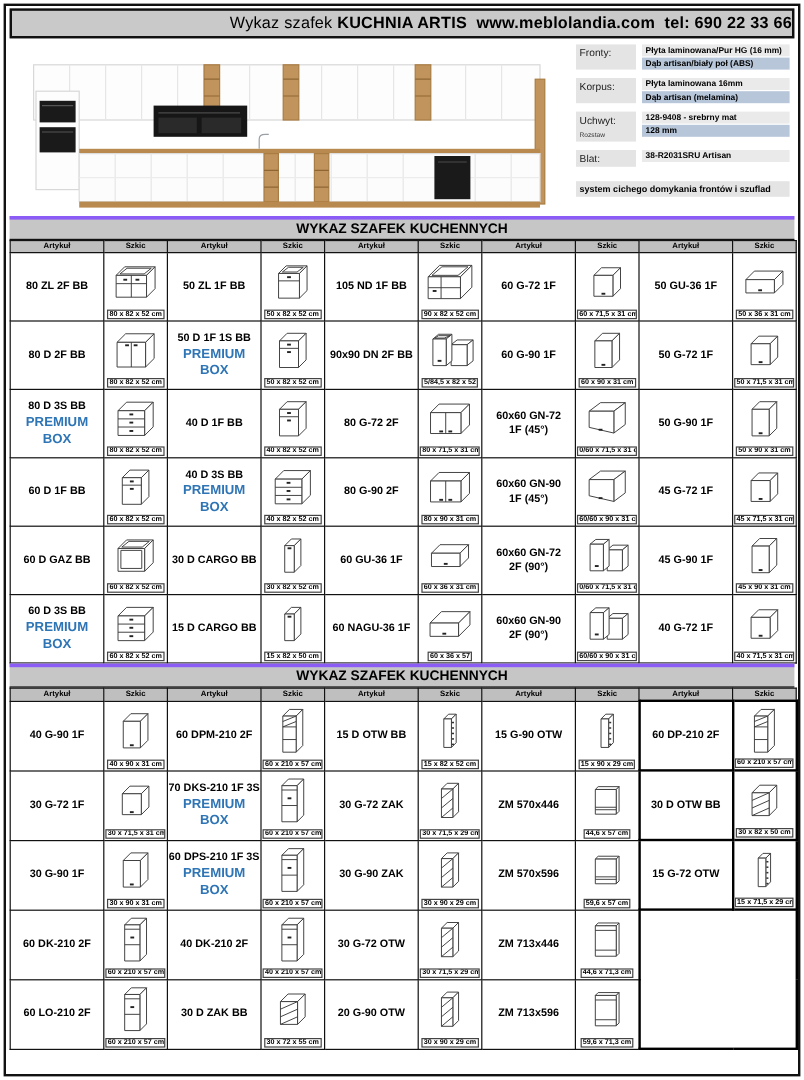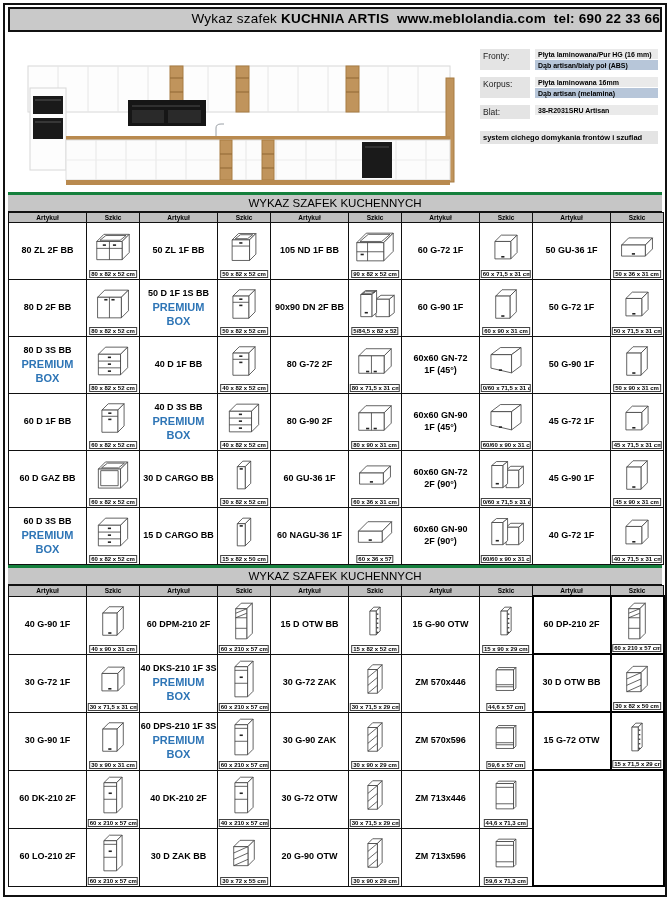--- a/index.html
+++ b/index.html
@@ -4,31 +4,31 @@
 <style>
   :root{
     --prem:#2E75B6; --titlebg:#C9C9C9; --barbg:#C6C6C6; --colhdr:#BFBFBF;
     --speclabel:#E4E4E4; --specval:#EAEAEA; --spechl:#B7C6D9; --wood:#C0945C; --wood2:#B98A4F;
   }
   *{box-sizing:border-box}
   body{margin:0;width:670px;height:900px;background:#fff;font-family:"Liberation Sans",sans-serif;color:#000;position:relative;overflow:hidden}
   .frame{position:absolute;top:3px;left:3px;right:3px;bottom:3px;border:2px solid #111;padding:2px 3px}
   .titlebar{border:2px solid #111;background:var(--titlebg);text-align:right;font-size:13.5px;padding:2px 0 4px;letter-spacing:.2px}
   .titlebar b{font-weight:bold}
-  .top{position:relative;height:146px;margin-top:14px}
+  .top{position:relative;height:146px;margin-top:2px}
   svg.kitchen{position:absolute;left:2px;top:4px}
   .specs{position:absolute;right:0;top:0;width:186px;padding:3px 4px}
   .spec-row{display:flex;gap:5px;margin-bottom:7px}
   .spec-label{width:50px;background:var(--speclabel);padding:2px 3px;font-size:8.5px;color:#222}
   .spec-sub{font-size:5.5px;margin-top:5px;color:#333}
   .spec-vals{flex:1;display:flex;flex-direction:column;gap:1px}
   .sv{font-weight:bold;font-size:7px;padding:1.5px 3px;background:var(--specval)}
   .sv.hl{background:var(--spechl)}
   .spec-footer{font-weight:bold;font-size:7.5px;margin-top:12px;padding:2px 3px;background:var(--speclabel)}
-  .section-bar{border-top:3px solid #15803d;border-bottom:1px solid #111;background:var(--barbg);font-weight:normal;text-align:center;font-size:11.5px;padding:2px 0}
+  .section-bar{border-top:3px solid #8b5cf6;border-bottom:1px solid #111;background:var(--barbg);font-weight:bold;text-align:center;font-size:11.5px;padding:2px 0}
   table.grid{border-collapse:collapse;width:100%;table-layout:fixed}
   table.grid th{background:var(--colhdr);border:1px solid #111;font-size:6.5px;font-weight:bold;padding:1px 0}
   table.grid td{border:1px solid #111;text-align:center;vertical-align:middle;padding:0;overflow:hidden}
   td.art{font-weight:bold;font-size:9px;line-height:1.3;padding:0 1px}
   .prem{color:var(--prem);font-size:11px;font-weight:bold}
   td.szk{position:relative}
   td.szk .dim{position:absolute;bottom:1px;left:50%;transform:translateX(-50%);background:#fff;border:1px solid #444;font-size:6px;font-weight:bold;white-space:nowrap;padding:0 1px;max-width:97%;overflow:hidden}
   svg.sk{width:46px;height:38px;display:block;margin:1px auto 10px}
   td.bold2{border:2.5px solid #000 !important}
   td.empty-cell{border:2.5px solid #000 !important;background:#fff}
@@ -104,20 +104,27 @@
           </div>
         </div>
         <div class="spec-row">
           <div class="spec-label">Korpus:</div>
           <div class="spec-vals">
             <div class="sv">Płyta laminowana 16mm</div>
             <div class="sv hl">Dąb artisan (melamina)</div>
           </div>
         </div>
         <div class="spec-row">
+          <div class="spec-label">Uchwyt:<div class="spec-sub">Rozstaw</div></div>
+          <div class="spec-vals">
+            <div class="sv">128-9408 - srebrny mat</div>
+            <div class="sv hl">128 mm</div>
+          </div>
+        </div>
+        <div class="spec-row">
           <div class="spec-label">Blat:</div>
           <div class="spec-vals">
             <div class="sv">38-R2031SRU Artisan</div>
           </div>
         </div>
         <div class="spec-footer">system cichego domykania frontów i szuflad</div>
       </div>
   </div>
 
   <div id="tables">
@@ -760,21 +767,21 @@
                 <g fill="#fff" stroke="#3b3b3b" stroke-width="1" stroke-linejoin="round">
                   <polygon points="14,17 22,9 42,9 34,17"></polygon>
                   <polygon points="34,17 42,9 42,31 34,39"></polygon>
                   <rect x="14" y="17" width="20" height="22"></rect>
                   <rect x="22" y="35.36" width="4" height="2" fill="#222" stroke="none"></rect>
                 </g>
               </svg>
               <div class="dim">30 x 71,5 x 31 cm</div>
             </td>
             <td class="art">
-              <div class="code">40 DKS-210 1F 3S</div>
+              <div class="code">70 DKS-210 1F 3S</div>
               <div class="prem">PREMIUM BOX</div>
             </td>
             <td class="szk">
               <svg class="sk" viewBox="0 0 56 48" xmlns="http://www.w3.org/2000/svg">
                 <g fill="#fff" stroke="#3b3b3b" stroke-width="1" stroke-linejoin="round">
                   <polygon points="16.5,8.5 23.5,1.5 39.5,1.5 32.5,8.5"></polygon>
                   <polygon points="32.5,8.5 39.5,1.5 39.5,39.5 32.5,46.5"></polygon>
                   <rect x="16.5" y="8.5" width="16" height="38"></rect>
                   <line x1="16.5" y1="13.059999999999999" x2="32.5" y2="13.059999999999999"></line>
                   <line x1="16.5" y1="29.400000000000002" x2="32.5" y2="29.400000000000002"></line>

